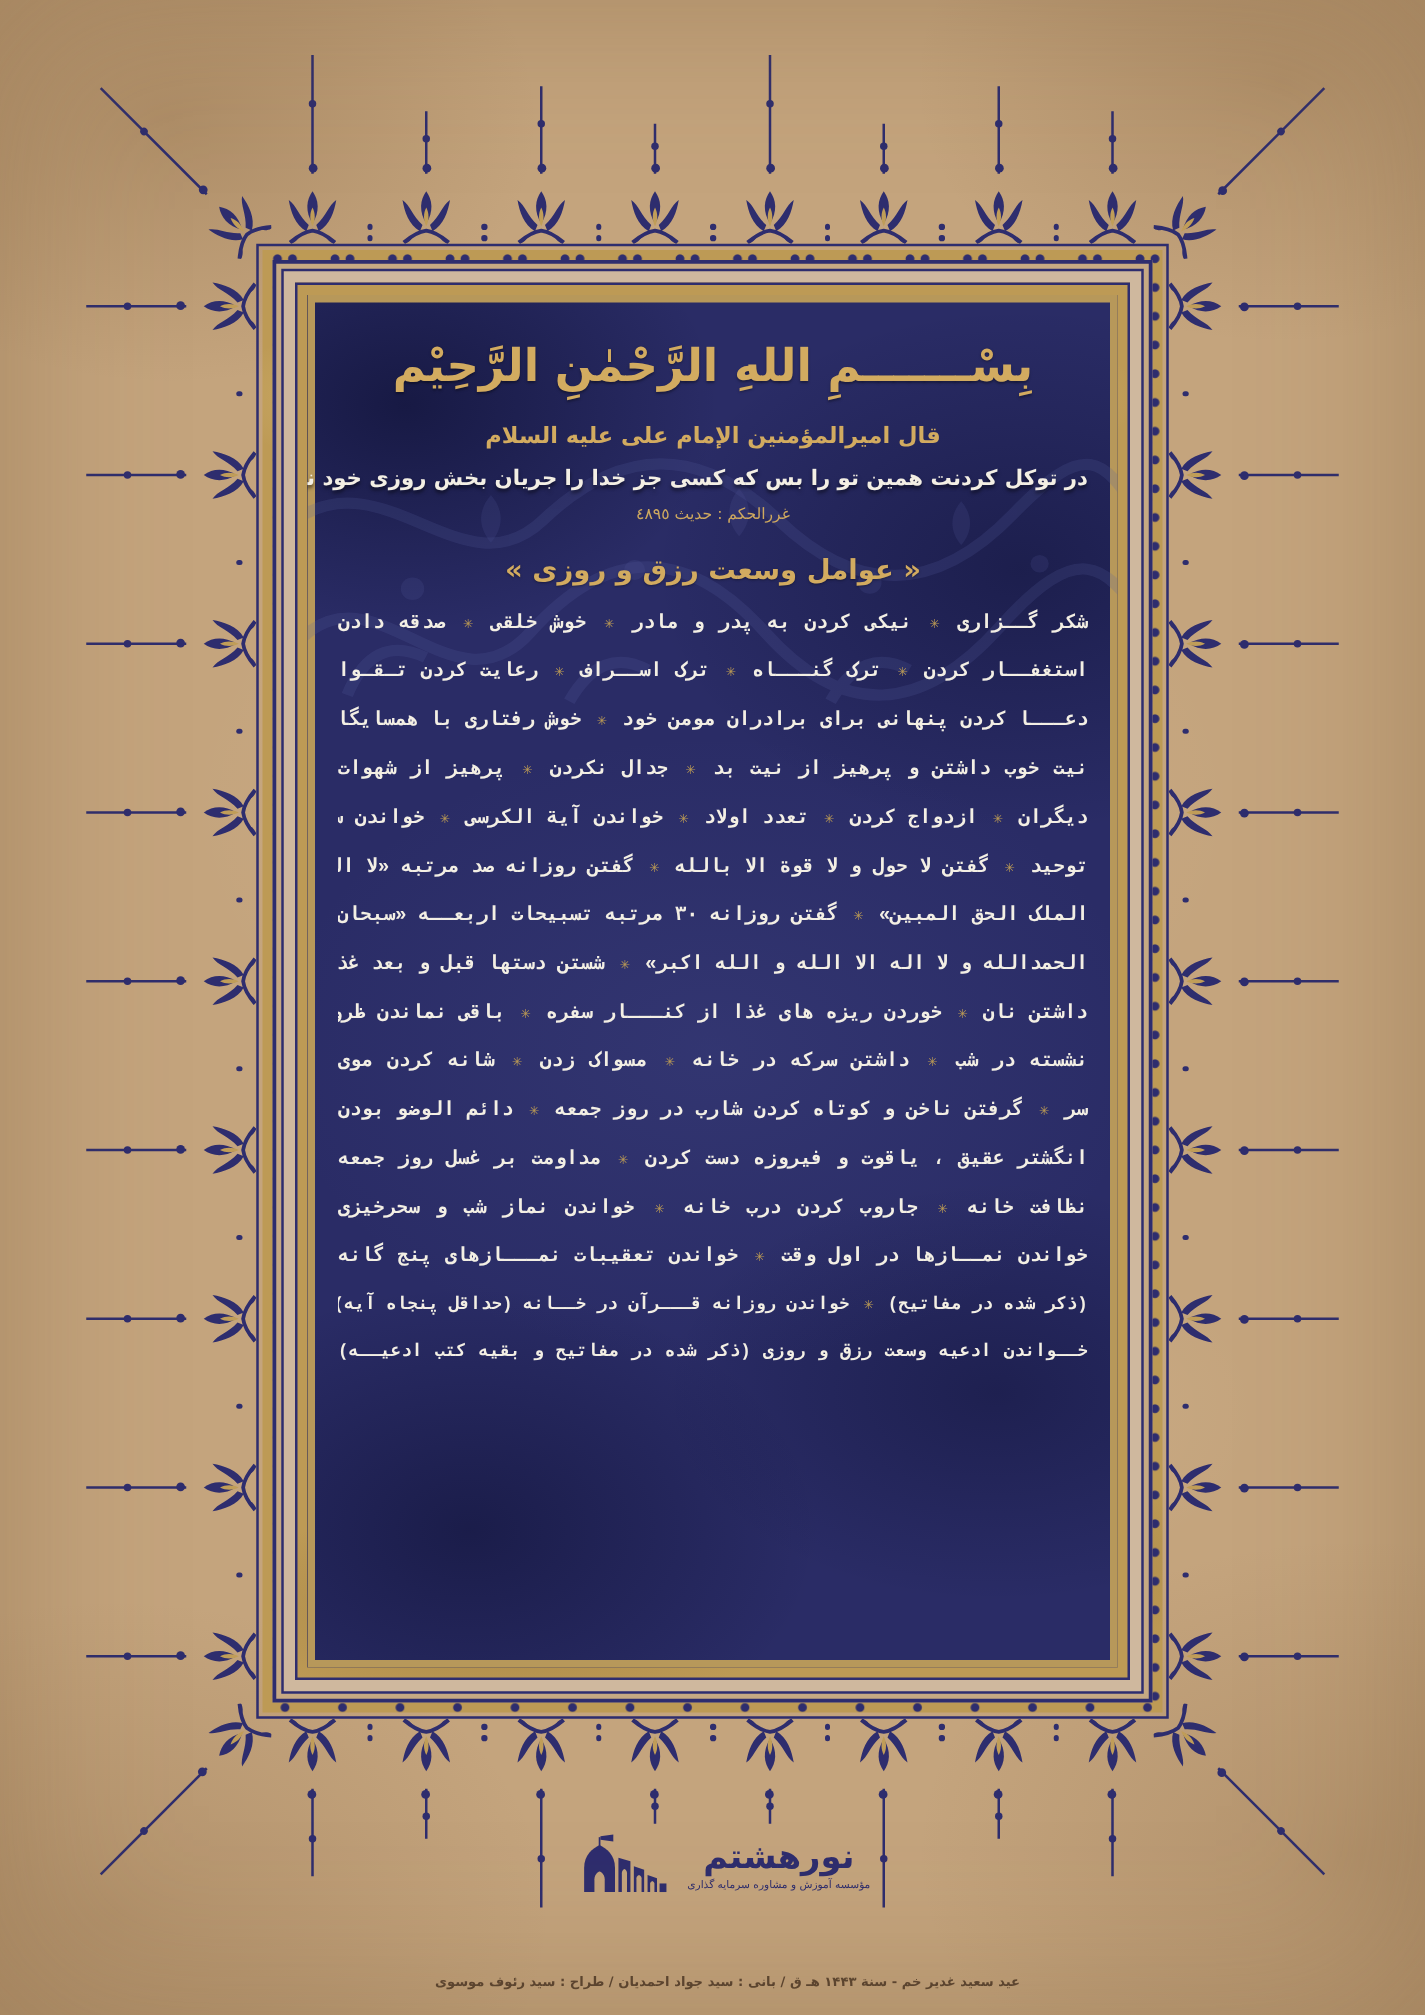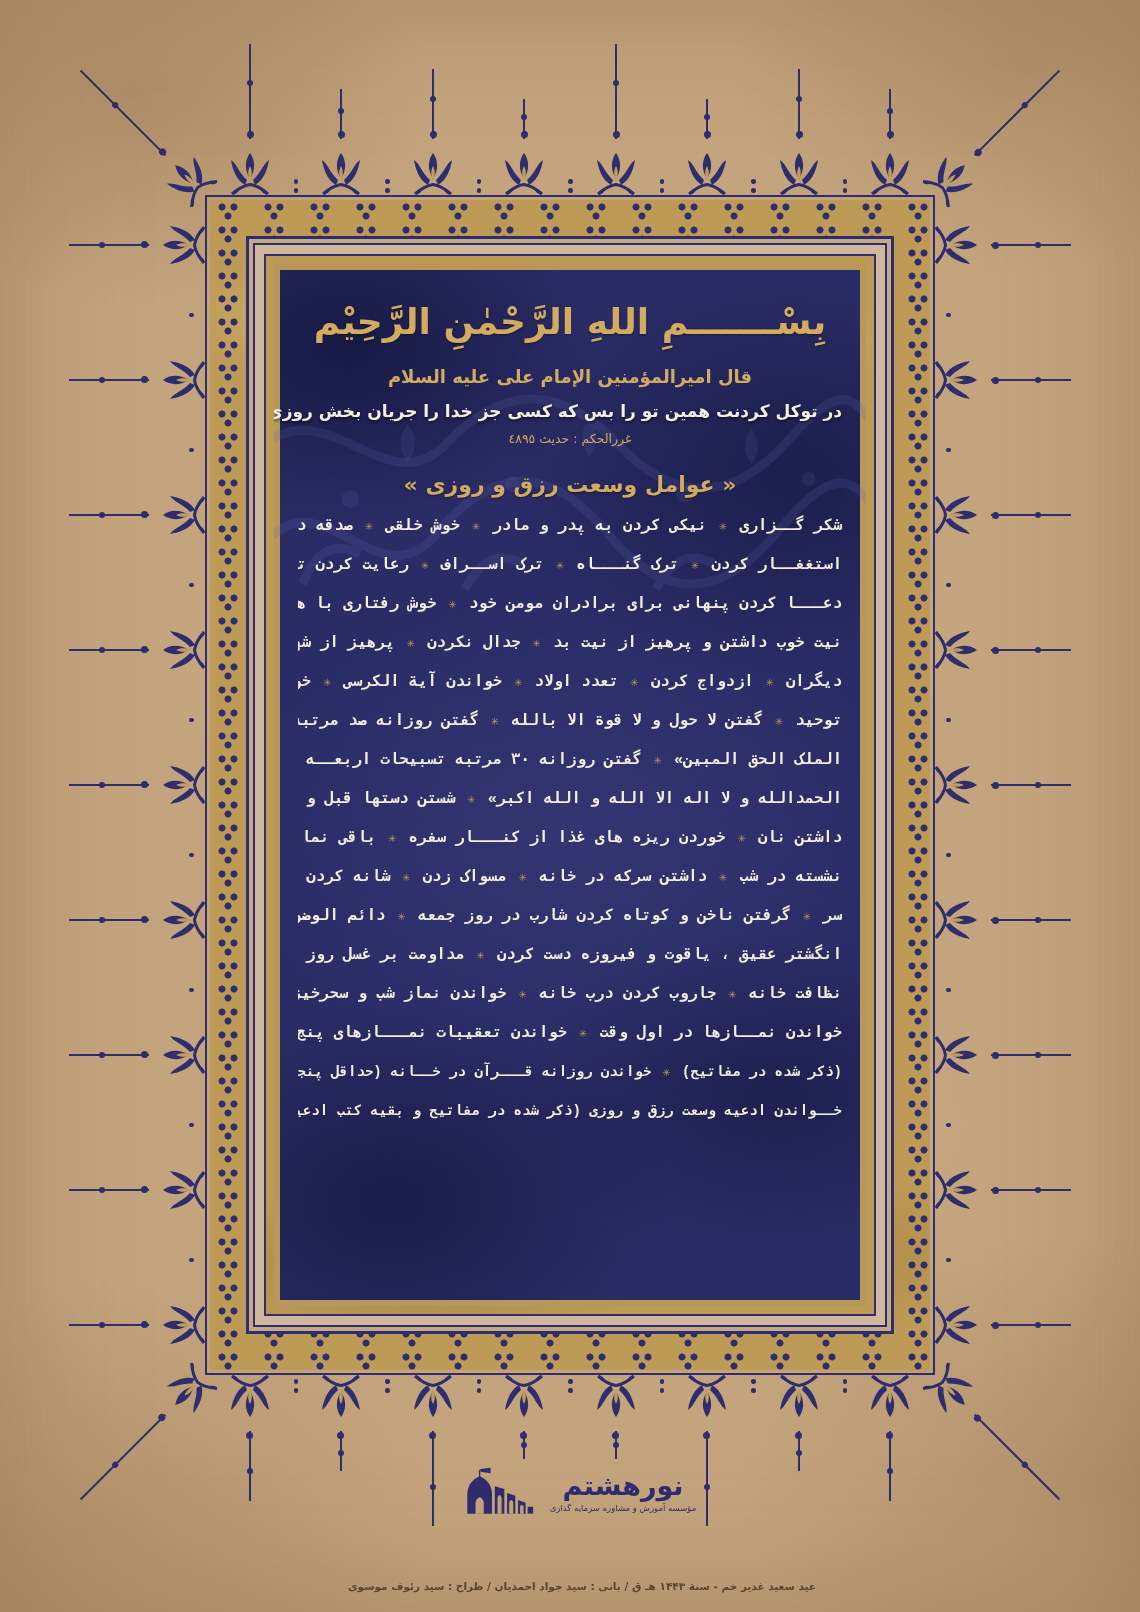--- a/index.html
+++ b/index.html
@@ -13,21 +13,21 @@
       radial-gradient(ellipse 500px 360px at 8% 95%, rgba(120,86,50,.22), transparent 70%),
       radial-gradient(ellipse 500px 360px at 95% 92%, rgba(120,86,50,.22), transparent 70%),
       radial-gradient(ellipse 600px 400px at 50% 40%, rgba(255,240,210,.14), transparent 70%),
       radial-gradient(ellipse 300px 200px at 70% 70%, rgba(255,238,205,.10), transparent 70%);
   }
   body::after{content:"";position:absolute;inset:0;pointer-events:none;
     box-shadow:inset 0 0 140px rgba(110,78,44,.35);}
   
   .frame{position:absolute;left:205px;top:195px;width:730px;height:1180px;box-sizing:border-box;
     border:2px solid #2e2d6e;padding:3px;}
-  .band-dotted{width:100%;height:100%;box-sizing:border-box;padding:36px;
+  .band-dotted{width:100%;height:100%;box-sizing:border-box;padding:8px;
     background-color:#bd9a55;
     background-image:
       radial-gradient(circle 3.2px at 12px 7px,#2e2d6e 3.1px,transparent 3.9px),
       radial-gradient(circle 3.2px at 24px 7px,#2e2d6e 3.1px,transparent 3.9px),
       radial-gradient(circle 3.2px at 18px 16px,#2e2d6e 3.1px,transparent 3.9px),
       radial-gradient(ellipse 260px 90px at 20% 10%,rgba(255,233,175,.30),transparent 70%),
       radial-gradient(ellipse 300px 120px at 80% 90%,rgba(122,88,34,.30),transparent 70%);
     background-size:46px 23px,46px 23px,46px 23px,auto,auto;margin-left:48px;}
   .line-a{width:100%;height:100%;box-sizing:border-box;border:3px solid #2e2d6e;
     background:#c6a983;padding:4px;}

